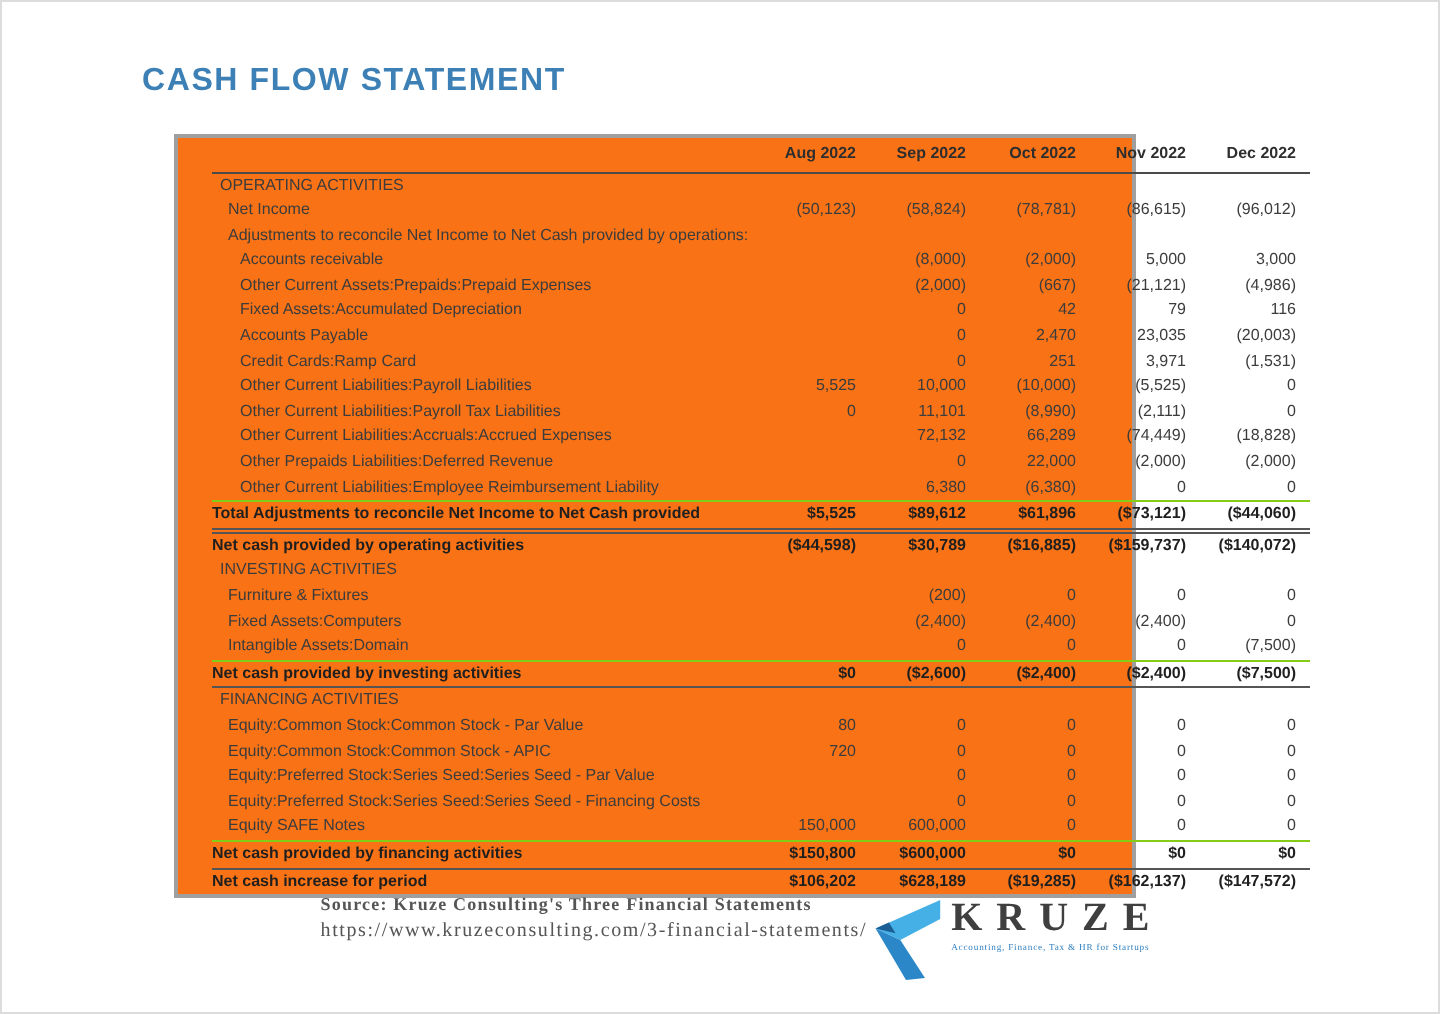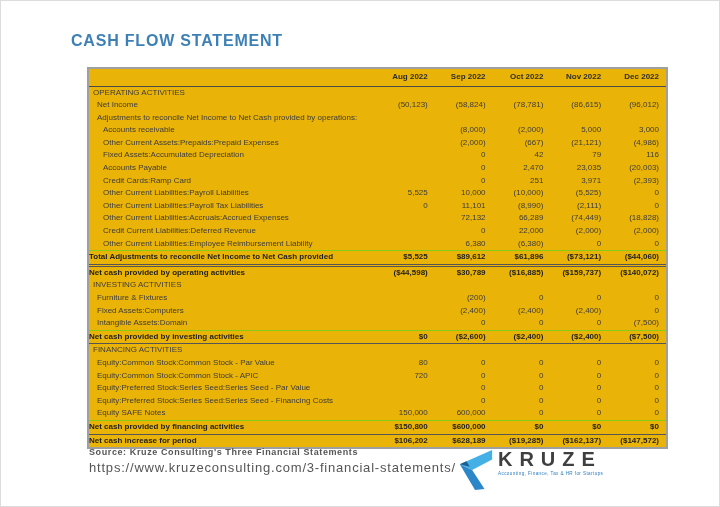--- a/index.html
+++ b/index.html
@@ -10,22 +10,22 @@
     position:relative;
     border:1px solid #dcdcdc;
     overflow:hidden;
   }
   .title {
     position:absolute; left:70px; top:31px;
     font-size:16px; font-weight:bold; letter-spacing:0.8px;
     color:#3d80b5;
   }
   .table-wrap {
-    position:absolute; left:86px; top:66px; width:581px;
-    border:2px solid #9f9f9f; background:#eab308;
+    position:absolute; left:86px; top:66px; width:481px;
+    border:2px solid #9f9f9f; background:#f97316;padding-left:17px;
   }
   table { width:100%; border-collapse:collapse; table-layout:fixed; }
   col.lblcol { width:274px; }
   col.numcol { width:55px; }
   th, td {
     font-size:8px; color:#3c3c3c; height:12.6px; padding:0;
     vertical-align:middle; white-space:nowrap; overflow:hidden;
     line-height:12.6px;
   }
   thead th {
@@ -35,27 +35,27 @@
   td.val { text-align:right; padding-right:7px; }
   tr.section td.lbl { padding-left:4px; }
   tr.item1 td.lbl { padding-left:8px; }
   tr.item2 td.lbl { padding-left:14px;margin-left:48px; }
   tr.total td { font-weight:bold; color:#1f1f1f; }
   tr.line-top td { border-top:1px solid #84cc16; }
   tr.line-bottom td { border-bottom:1px solid #555; }
   tr.thick-bottom td { border-bottom:3px double #555; }
   .footer {
     position:absolute; left:88px; right:66px; top:446px;
-    display:flex; justify-content:flex-start; align-items:flex-start;
+    display:flex; justify-content:center; align-items:flex-start;font-family:Liberation Serif, serif;
   }
   .source-line1 {
     font-size:9px; font-weight:bold; color:#555; letter-spacing:0.6px;
   }
   .source-line2 {
-    font-size:13px; color:#555; letter-spacing:0.8px; margin-top:3px;
+    font-size:10px; color:#555; letter-spacing:0.8px; margin-top:3px;
   }
   .logo { display:flex; align-items:flex-start; gap:4px; margin-top:2px; }
   .logo svg { display:block; }
   .logo-name {
     font-size:20px; font-weight:bold; color:#3f3f3f;
     letter-spacing:7px; line-height:20px;
   }
   .logo-tagline {
     font-size:4.6px; color:#2f7fc0; letter-spacing:0.4px; margin-top:2px;
   }
@@ -141,21 +141,21 @@
           <td class="val">2,470</td>
           <td class="val">23,035</td>
           <td class="val">(20,003)</td>
         </tr>
         <tr class="item2">
           <td class="lbl">Credit Cards:Ramp Card</td>
           <td class="val"></td>
           <td class="val">0</td>
           <td class="val">251</td>
           <td class="val">3,971</td>
-          <td class="val">(2,393)</td>
+          <td class="val">(1,531)</td>
         </tr>
         <tr class="item2">
           <td class="lbl">Other Current Liabilities:Payroll Liabilities</td>
           <td class="val">5,525</td>
           <td class="val">10,000</td>
           <td class="val">(10,000)</td>
           <td class="val">(5,525)</td>
           <td class="val">0</td>
         </tr>
         <tr class="item2">
@@ -168,21 +168,21 @@
         </tr>
         <tr class="item2">
           <td class="lbl">Other Current Liabilities:Accruals:Accrued Expenses</td>
           <td class="val"></td>
           <td class="val">72,132</td>
           <td class="val">66,289</td>
           <td class="val">(74,449)</td>
           <td class="val">(18,828)</td>
         </tr>
         <tr class="item2">
-          <td class="lbl">Credit Current Liabilities:Deferred Revenue</td>
+          <td class="lbl">Other Prepaids Liabilities:Deferred Revenue</td>
           <td class="val"></td>
           <td class="val">0</td>
           <td class="val">22,000</td>
           <td class="val">(2,000)</td>
           <td class="val">(2,000)</td>
         </tr>
         <tr class="item2">
           <td class="lbl">Other Current Liabilities:Employee Reimbursement Liability</td>
           <td class="val"></td>
           <td class="val">6,380</td>

